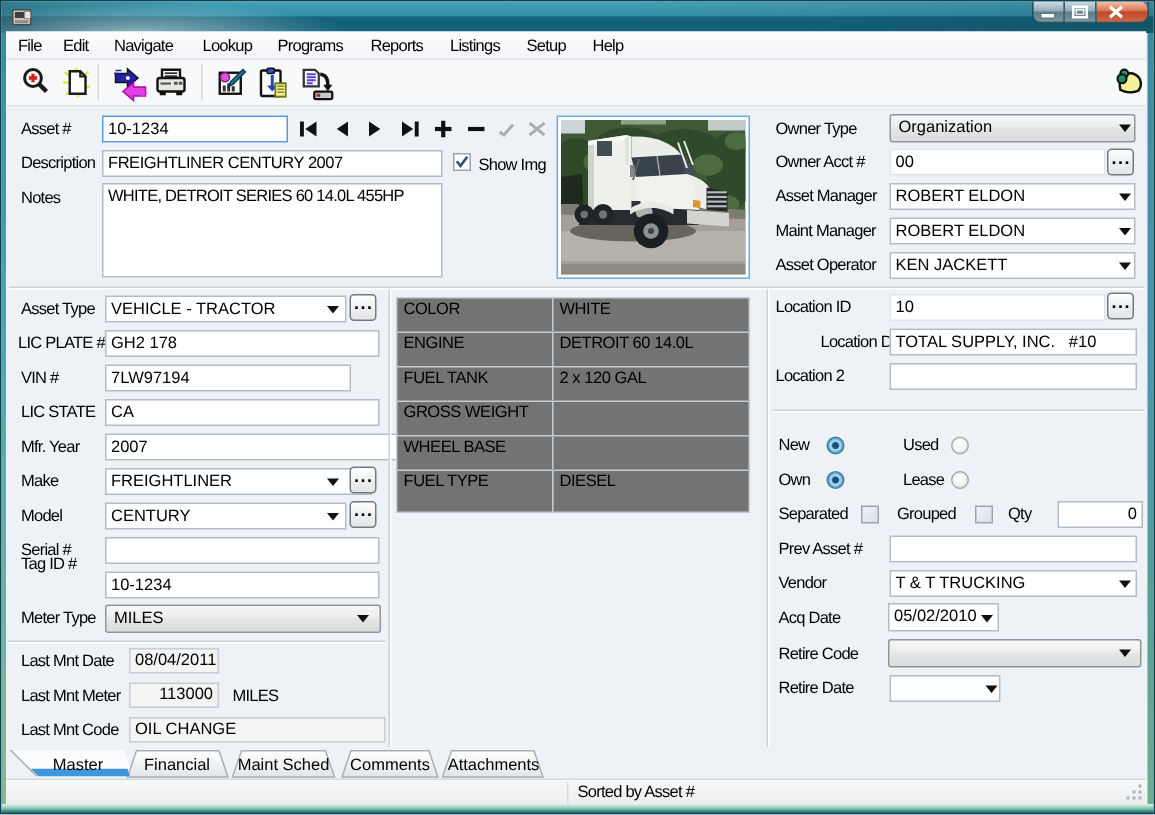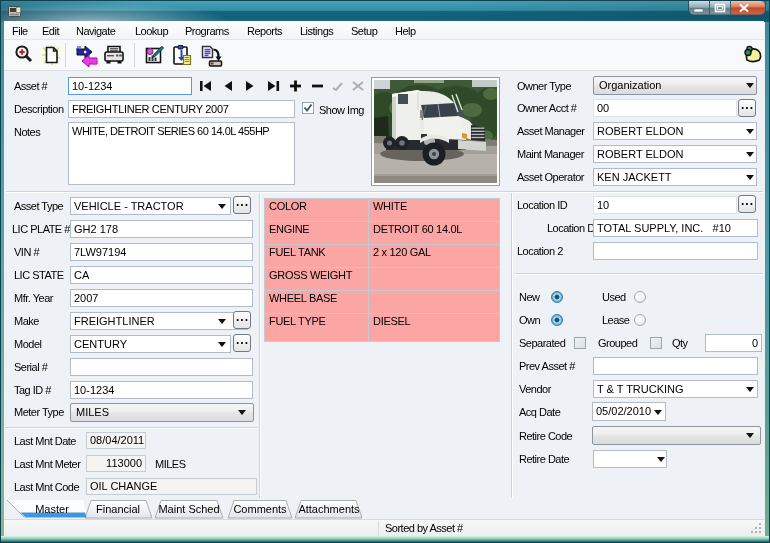--- a/index.html
+++ b/index.html
@@ -36,21 +36,21 @@
 .chk { position:absolute; width:12px; height:12px; background:#fff; border:1px solid #9aa5ad; }
 .radio { position:absolute; width:12px; height:12px; border-radius:50%;
   background:radial-gradient(circle at 40% 35%, #ffffff 0%, #f2f4f5 55%, #c9cfd3 100%);
   border:1px solid #a2abb1; }
 .radio.sel { border:1px solid #3a7da0;
   background:radial-gradient(circle, #16436b 0%, #1d5a8a 28%, #bfe3f2 42%, #6fb8d8 60%, #2e7ba6 100%); }
 .groove { position:absolute; height:2px;
   background:linear-gradient(180deg,#cdd2d6 0,#cdd2d6 1px,#ffffff 1px,#ffffff 2px); }
 .vgroove { position:absolute; width:2px;
   background:linear-gradient(90deg,#cdd2d6 0,#cdd2d6 1px,#ffffff 1px,#ffffff 2px); }
-.cell { position:absolute; background:#fca5a5; border:1px solid #c3cbd2; height:29px;
+.cell { position:absolute; background:#737373; border:1px solid #c3cbd2; height:29px;
   line-height:15px; padding:0 4px; white-space:nowrap; letter-spacing:-0.3px; }
 </style>
 </head>
 <body>
 <div id="win">
   <div id="titlebar"></div>
   <div id="borderL"></div>
   <div id="borderR"></div>
   <div id="borderB"></div>
 
@@ -290,36 +290,36 @@
     <div class="darr" style="left:742px;top:104px;"></div>
     <div class="groove" style="left:2px;top:120px;width:757px;"></div>
 
     <div class="lbl" style="left:10px;top:126px;">Asset Type</div>
     <div class="txt" style="left:66px;top:126px;width:161px;">VEHICLE - TRACTOR</div>
     <div class="darr" style="left:214px;top:133px;"></div>
     <div class="btn3" style="left:229px;top:125px;">...</div>
     <div class="lbl" style="left:8px;top:149px;">LIC PLATE #</div>
     <div class="txt" style="left:66px;top:149px;width:183px;">GH2 178</div>
     <div class="lbl" style="left:10px;top:172px;">VIN #</div>
-    <div class="txt" style="left:66px;top:172px;width:183px;">7LW97194</div>
+    <div class="txt" style="left:66px;top:172px;width:164px;">7LW97194</div>
     <div class="lbl" style="left:10px;top:195px;">LIC STATE</div>
     <div class="txt" style="left:66px;top:195px;width:183px;">CA</div>
     <div class="lbl" style="left:10px;top:218px;">Mfr. Year</div>
-    <div class="txt" style="left:66px;top:218px;width:183px;">2007</div>
+    <div class="txt" style="left:66px;top:218px;width:201px;">2007</div>
     <div class="lbl" style="left:10px;top:241px;">Make</div>
     <div class="txt" style="left:66px;top:241px;width:178px;">FREIGHTLINER</div>
     <div class="darr" style="left:214px;top:248px;"></div>
     <div class="btn3" style="left:229px;top:240px;">...</div>
     <div class="lbl" style="left:10px;top:264px;">Model</div>
     <div class="txt" style="left:66px;top:264px;width:161px;">CENTURY</div>
     <div class="darr" style="left:214px;top:271px;"></div>
     <div class="btn3" style="left:229px;top:263px;">...</div>
     <div class="lbl" style="left:10px;top:287px;">Serial #</div>
     <div class="txt" style="left:66px;top:287px;width:183px;"></div>
-    <div class="lbl" style="left:10px;top:310px;">Tag ID #</div>
+    <div class="lbl" style="left:10px;top:296px;">Tag ID #</div>
     <div class="txt" style="left:66px;top:310px;width:183px;">10-1234</div>
     <div class="lbl" style="left:10px;top:332px;">Meter Type</div>
     <div class="gcombo" style="left:66px;top:332px;width:184px;">MILES</div>
     <div class="darr" style="left:234px;top:339px;"></div>
     <div class="groove" style="left:1px;top:356px;width:252px;"></div>
     <div class="lbl" style="left:10px;top:361px;">Last Mnt Date</div>
     <div class="txt ro" style="left:82px;top:361px;width:60px;height:17px;line-height:15px;">08/04/2011</div>
     <div class="lbl" style="left:10px;top:384px;">Last Mnt Meter</div>
     <div class="txt ro" style="left:82px;top:384px;width:60px;height:17px;line-height:15px;text-align:right;">113000</div>
     <div class="lbl" style="left:151px;top:384px;">MILES</div>

